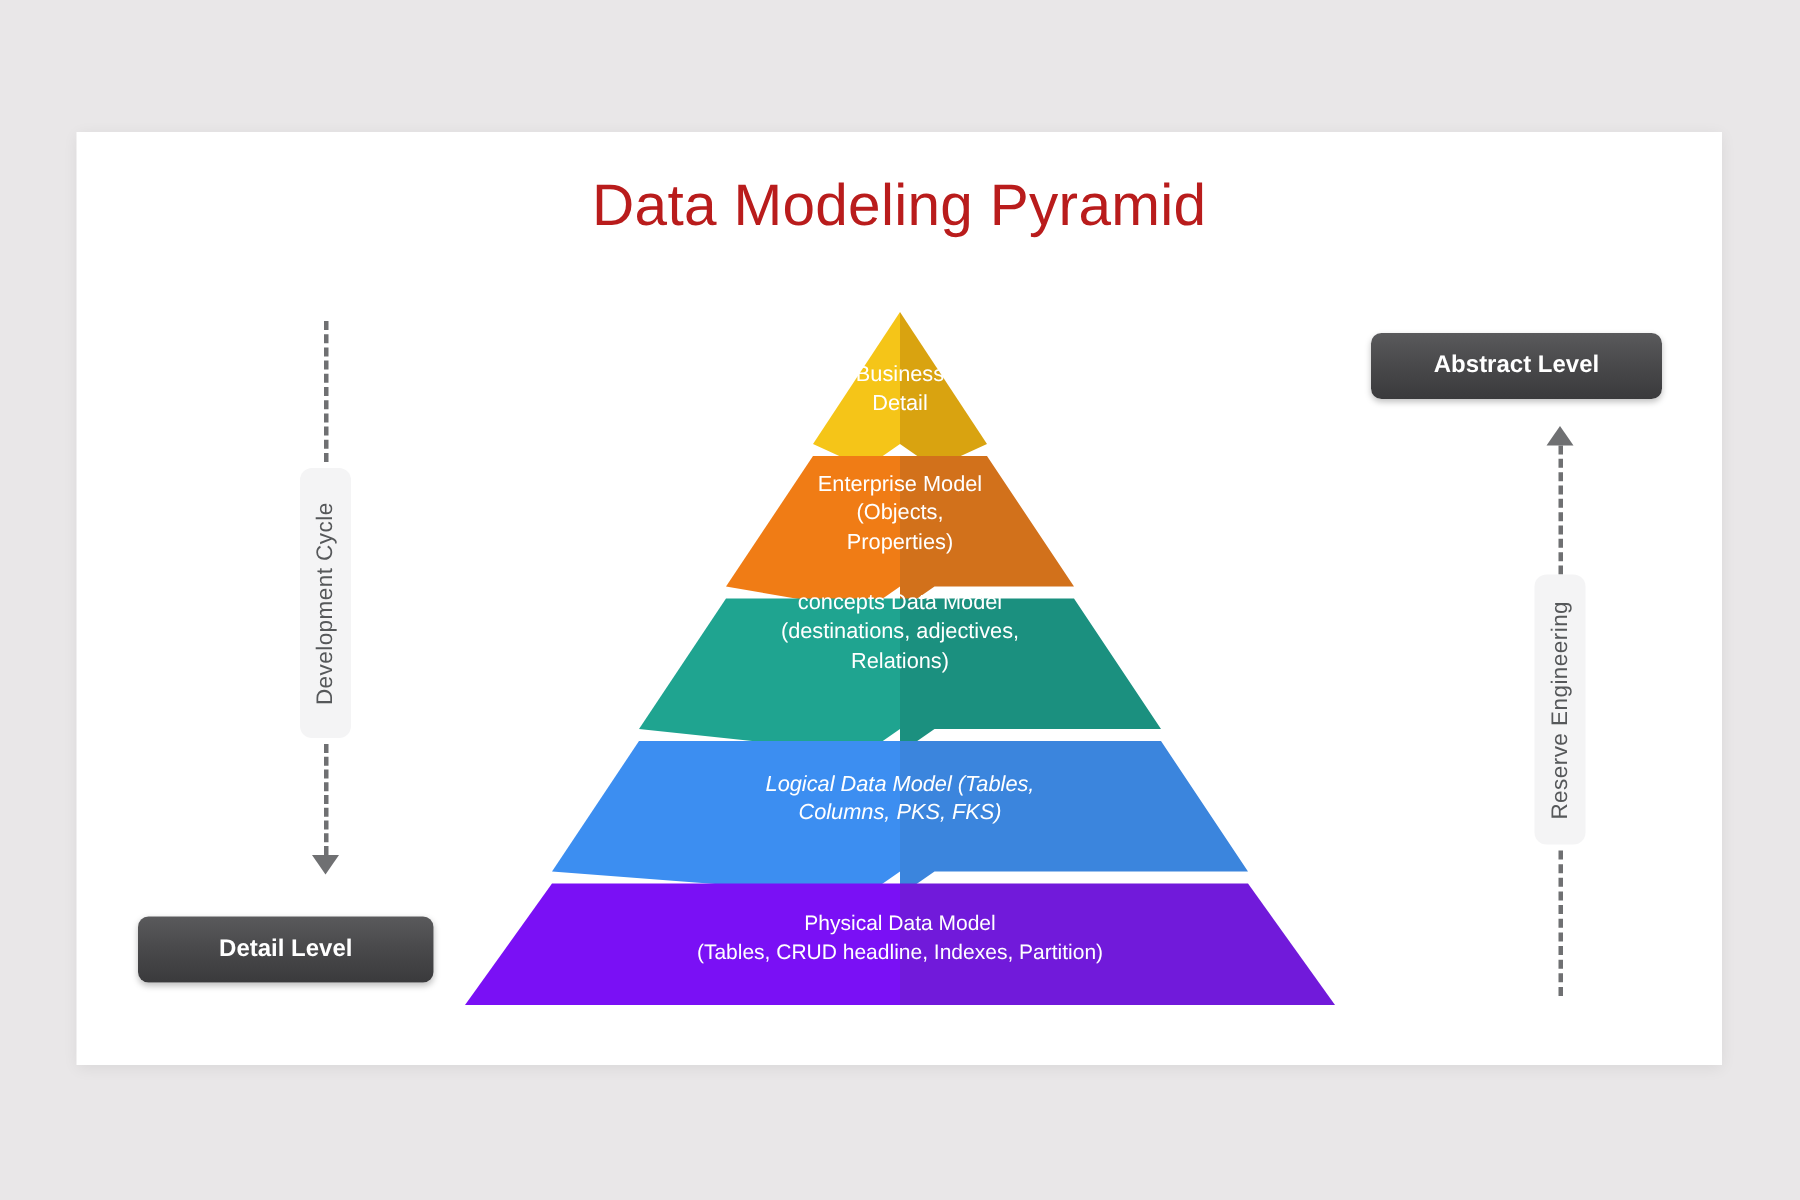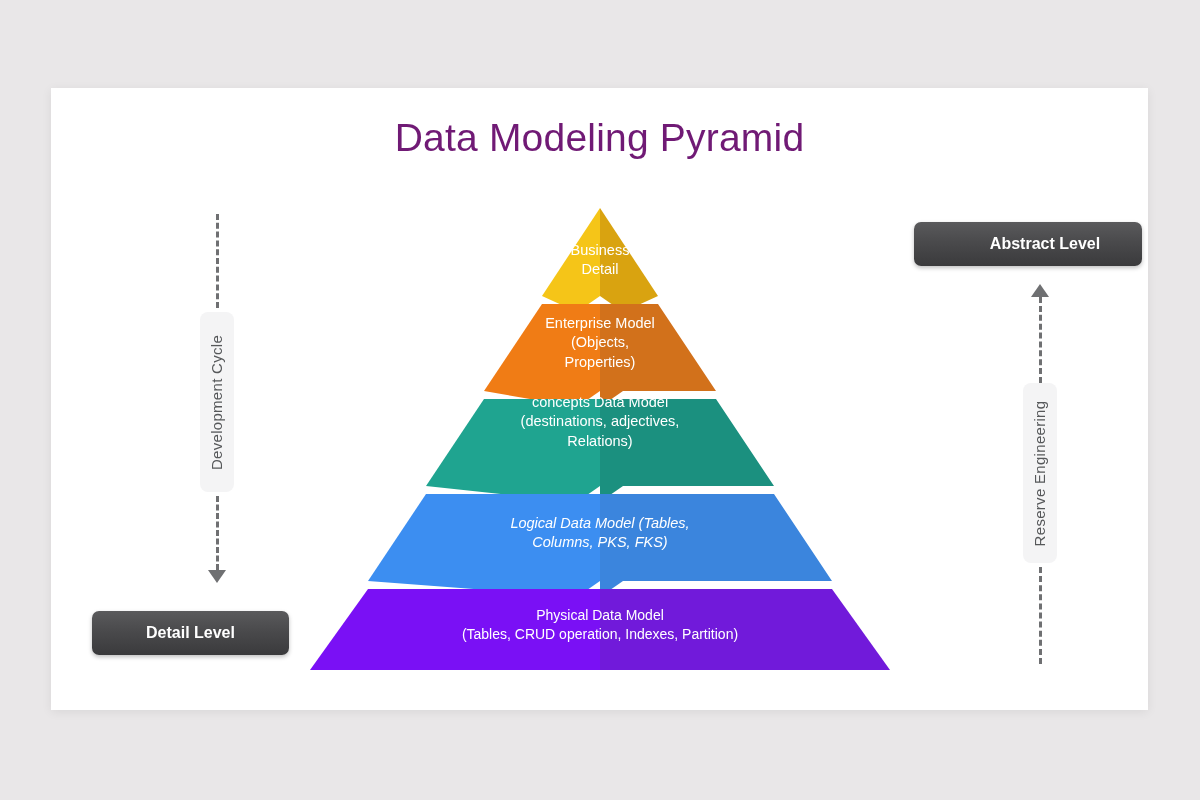--- a/index.html
+++ b/index.html
@@ -26,21 +26,21 @@
 
   
   .title {
     position: absolute;
     left: 0;
     top: 28px;
     width: 100%;
     text-align: center;
     font-size: 39px;
     font-weight: 400;
-    color: #701a75;
+    color: #b91c1c;
     letter-spacing: 0.2px;
     white-space: nowrap;
   }
   .subtitle {
     position: absolute;
     left: 0;
     top: 82px;
     width: 100%;
     text-align: center;
     font-size: 15px;
@@ -122,21 +122,21 @@
     background: linear-gradient(180deg, #5a5a5c 0%, #4a4a4c 45%, #3a3a3c 100%);
     box-shadow: 0 2px 4px rgba(0,0,0,0.25);
     display: flex;
     align-items: center;
     justify-content: center;
     color: #ffffff;
     font-size: 16px;
     font-weight: bold;
   }
   .level-btn.detail   { left: 41px;  top: 523px; width: 197px; }
-  .level-btn.abstract { left: 863px; top: 134px; width: 194px; padding-left: 34px; }
+  .level-btn.abstract { left: 863px; top: 134px; width: 194px; }
 </style>
 </head>
 <body style="background: rgb(233, 231, 232);">
 
 <div class="slide-card" style="background: rgb(255, 255, 255);">
 
   <div class="title">Data Modeling Pyramid</div>
 
   <div class="pyramid-wrap">
     <svg width="706" height="462" viewBox="0 0 706 462">
@@ -175,21 +175,21 @@
 Properties)</div>
 
     <div class="tier-label" style="left:138px; top:185px; width:430px;">concepts Data Model
 (destinations, adjectives,
 Relations)</div>
 
     <div class="tier-label" style="left:118px; top:306px; width:470px;font-style:italic;">Logical Data Model (Tables,
 Columns, PKS, FKS)</div>
 
     <div class="tier-label small" style="left:53px; top:398px; width:600px;">Physical Data Model
-(Tables, CRUD operation, Indexes, Partition)</div>
+(Tables, CRUD headline, Indexes, Partition)</div>
   </div>
 
   <div class="rail left">
     <div class="dash-line" style="top:126px; height:94px;"></div>
     <div class="vchip" style="top:224px; height:180px;">
       <span>Development Cycle</span>
     </div>
     <div class="dash-line" style="top:408px; height:74px;"></div>
     <div class="arrow-head down" style="top:482px;"></div>
   </div>

